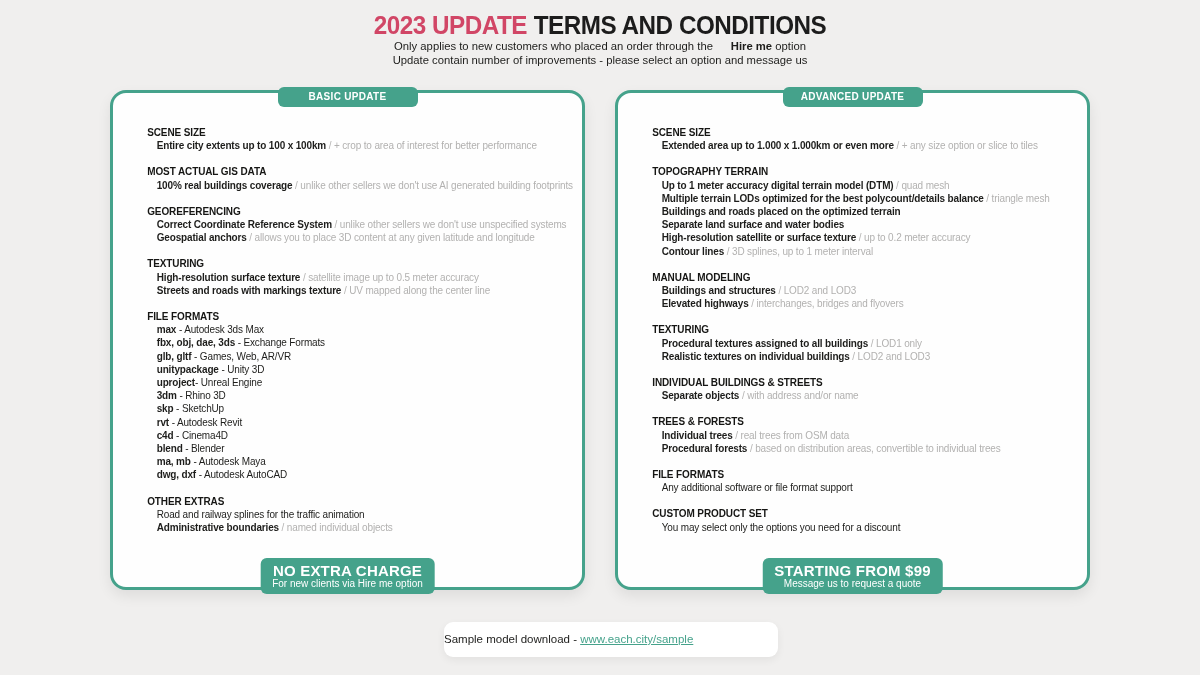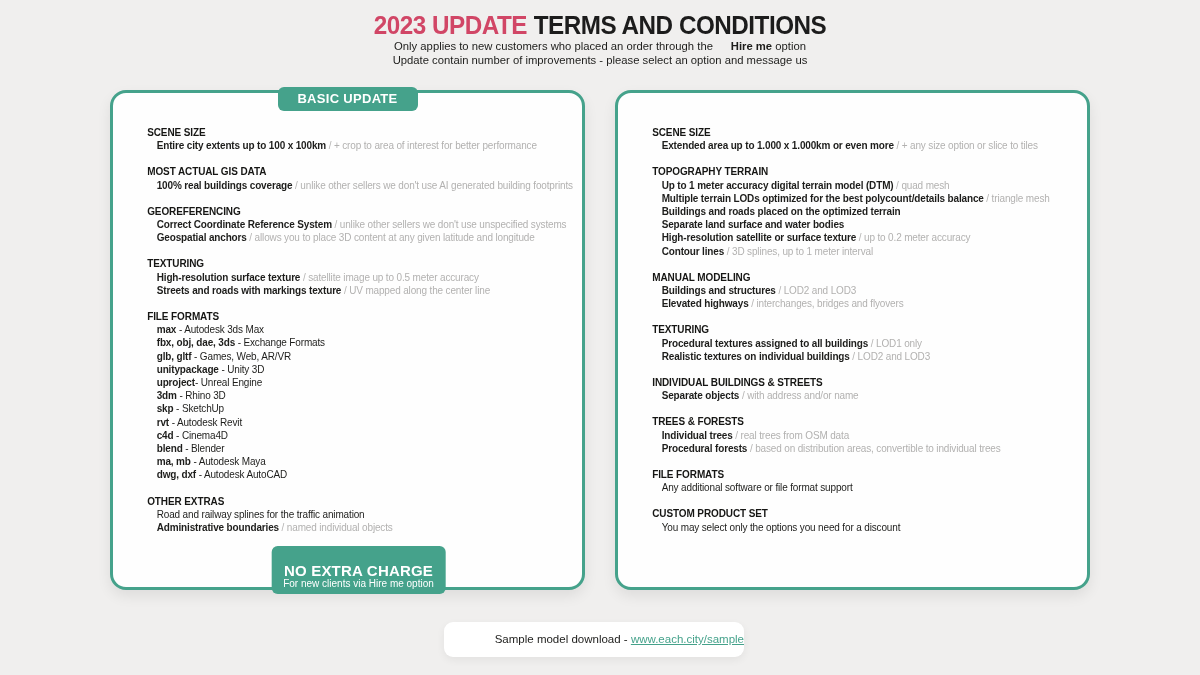--- a/index.html
+++ b/index.html
@@ -14,40 +14,40 @@
        transform:scaleX(0.98);transform-origin:center top;}
   .sub b{font-weight:bold;margin-left:15px;}
   
   .panel{position:absolute;top:90px;width:475px;height:500px;background:#fefefe;
          border:3px solid #45a28b;border-radius:16px;box-sizing:border-box;
          box-shadow:0 6px 14px rgba(0,0,0,0.08);}
   .panel-left{left:110px;}
   .panel-right{left:615px;}
   .badge-top{position:absolute;top:-6px;left:50%;transform:translateX(-50%);
              min-width:112px;padding:4px 14px 5px;background:#45a28b;color:#fff;
-             font-size:13px;font-weight:bold;letter-spacing:0.3px;text-align:center;
+             font-size:10px;font-weight:bold;letter-spacing:0.3px;text-align:center;
              border-radius:6px;white-space:nowrap;}
   .badge-bottom{position:absolute;bottom:-7px;left:50%;transform:translateX(-50%);
-                min-width:128px;padding:16px 12px 5px;background:#45a28b;color:#fff;
-                text-align:center;border-radius:6px;white-space:nowrap;margin-left:11px;}
+                min-width:128px;padding:4px 12px 5px;background:#45a28b;color:#fff;
+                text-align:center;border-radius:6px;white-space:nowrap;}
   .badge-bottom .bt{font-size:15px;font-weight:bold;letter-spacing:0.2px;line-height:17px;}
   .badge-bottom .bs{font-size:10px;line-height:10px;}
   .content{position:absolute;top:33px;left:0;right:0;padding:0 10px 0 36px;
            transform:scaleX(0.95);transform-origin:left top;}
   .section{margin-bottom:13px;}
   .heading{font-size:10.5px;font-weight:bold;line-height:13.2px;letter-spacing:-0.1px;
            text-transform:uppercase;color:#161614;}
   .line{font-size:10.5px;line-height:13.2px;padding-left:10px;white-space:nowrap;
         letter-spacing:-0.15px;color:#1d1d1b;}
   .line .b{font-weight:bold;}
   .line .gray, .line .slash{color:#b2b1b0;}
   
-  .samplebar{position:absolute;left:444px;top:622px;width:300px;height:35px;background:#fff;
+  .samplebar{position:absolute;left:444px;top:622px;width:334px;height:35px;background:#fff;
              border-radius:9px;box-shadow:0 3px 9px rgba(0,0,0,0.06);
-             text-align:right;line-height:35px;font-size:11.5px;color:#1d1d1b;}
+             text-align:left;line-height:35px;font-size:11.5px;color:#1d1d1b;}
   .samplebar a{color:#45a28b;text-decoration:underline;cursor:pointer;}
 </style>
 </head>
 <body>
 
 <div class="page">
 
   <div class="hdr">
     <h1><span class="accent">2023 UPDATE</span><span>TERMS AND CONDITIONS</span></h1>
     <p class="sub"><span>Only applies to new customers who placed an order through the </span><b>Hire me</b><span> option</span></p>
@@ -96,20 +96,21 @@
           <div class="line"><span class="b">Administrative boundaries</span><span class="slash"> / </span><span class="gray">named individual objects</span></div>
         </div>
       </div>
     <div class="badge-bottom">
       <div class="bt">NO EXTRA CHARGE</div>
       <div class="bs">For new clients via Hire me option</div>
     </div>
   </section>
 
   <section class="panel panel-right">
+    <div class="badge-top">ADVANCED UPDATE</div>
     <div class="content">
         <div class="section">
           <div class="heading">SCENE SIZE</div>
           <div class="line"><span class="b">Extended area up to 1.000 x 1.000km or even more</span><span class="slash"> / </span><span class="gray">+ any size option or slice to tiles</span></div>
         </div>
         <div class="section">
           <div class="heading">TOPOGRAPHY TERRAIN</div>
           <div class="line"><span class="b">Up to 1 meter accuracy digital terrain model (DTM)</span><span class="slash"> / </span><span class="gray">quad mesh</span></div>
           <div class="line"><span class="b">Multiple terrain LODs optimized for the best polycount/details balance</span><span class="slash"> / </span><span class="gray">triangle mesh</span></div>
           <div class="line"><span class="b">Buildings and roads placed on the optimized terrain</span></div>
@@ -138,17 +139,21 @@
         </div>
         <div class="section">
           <div class="heading">FILE FORMATS</div>
           <div class="line"><span class="t">Any additional software or file format support</span></div>
         </div>
         <div class="section">
           <div class="heading">CUSTOM PRODUCT SET</div>
           <div class="line"><span class="t">You may select only the options you need for a discount</span></div>
         </div>
       </div>
+    <div class="badge-bottom">
+      <div class="bt">STARTING FROM $99</div>
+      <div class="bs">Message us to request a quote</div>
+    </div>
   </section>
 
   <div class="samplebar"><span>Sample model download - </span><a>www.each.city/sample</a></div>
 
 </div>
 
 </body></html>

